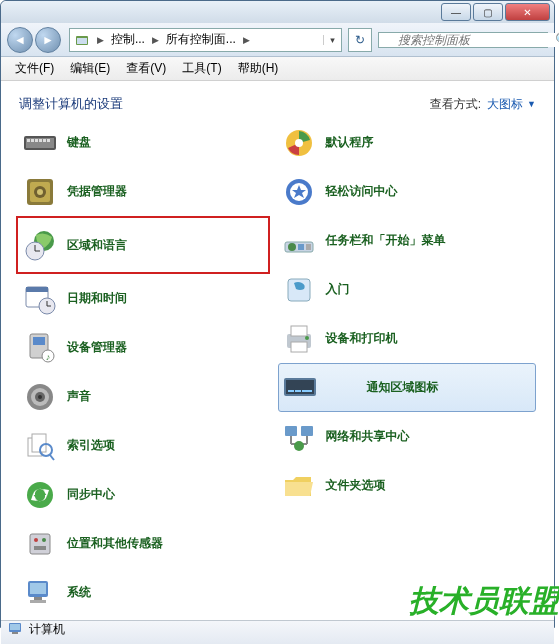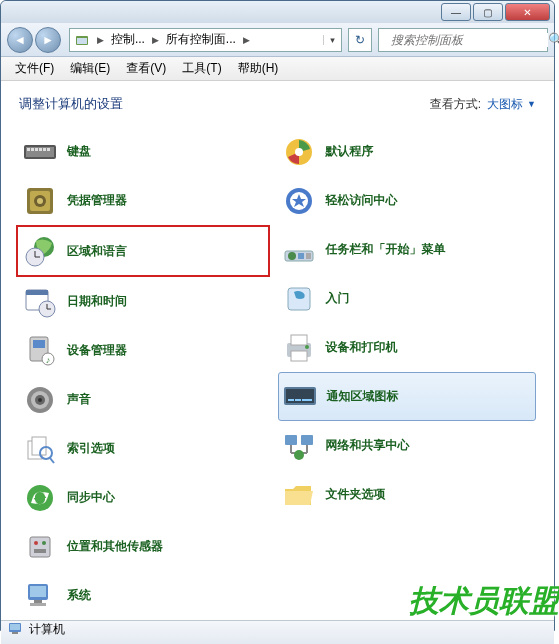--- a/index.html
+++ b/index.html
@@ -11,39 +11,39 @@
 .winbtn { width: 30px; height: 18px; margin-left: 2px; border: 1px solid #5a7a9a; border-radius: 3px; background: linear-gradient(#f0f4fa, #c8d8e8); display: flex; align-items: center; justify-content: center; font-size: 10px; color: #333; }
 .winbtn.close { background: linear-gradient(#f08080, #c04040); color: #fff; width: 45px; }
 
 .navbar { height: 34px; background: linear-gradient(#f0f4fa, #d8e4f0); display: flex; align-items: center; padding: 0 6px; border-bottom: 1px solid #b0c0d0; }
 .navarrow { width: 26px; height: 26px; border-radius: 50%; background: radial-gradient(circle at 30% 30%, #c0d8f0, #7090b0); border: 1px solid #6080a0; margin-right: 2px; display: flex; align-items: center; justify-content: center; color: #fff; font-size: 12px; }
 .addrbar { flex: 1; height: 24px; background: #fff; border: 1px solid #8aa; display: flex; align-items: center; margin: 0 6px; font-size: 12px; }
 .addr-seg { padding: 12px 4px; display: flex; align-items: center; height: 100%; }
 .addr-sep { color: #555; font-size: 9px; padding: 0 3px; }
 .addr-drop { width: 18px; border-left: 1px solid #ccc; text-align: center; font-size: 9px; color: #444; }
 .refresh { width: 24px; height: 24px; border: 1px solid #8aa; background: #fff; display: flex; align-items: center; justify-content: center; font-size: 12px; color: #2a5a8a; }
-.searchbox { width: 170px; height: 24px; background: #fff; border: 1px solid #8aa; display: flex; align-items: center; margin-left: 6px; padding: 0 12px; }
+.searchbox { width: 170px; height: 16px; background: #fff; border: 1px solid #8aa; display: flex; align-items: center; margin-left: 6px; padding: 0 19px; }
 .searchbox input { border: none; flex: 1; font-size: 12px; color: #888; outline: none; font-style: italic; }
 .searchbox .sicon { color: #4a7aaa; font-size: 13px; }
 
 .menubar { height: 24px; background: linear-gradient(#f8f8f8, #ececec); border-bottom: 1px solid #d0d0d0; display: flex; align-items: center; padding: 0 6px; font-size: 12px; }
 .menuitem { padding: 0 8px; }
 
 .content { padding: 14px 18px 10px; }
-.header-row { display: flex; justify-content: space-between; align-items: center; margin-bottom: 14px; }
+.header-row { display: flex; justify-content: space-between; align-items: center; margin-bottom: 5px; }
 .h-title { font-size: 13px; color: #1a3a7a; }
 .viewmode { font-size: 12px; color: #333; display: flex; align-items: center; }
 .viewmode .link { color: #1a5ab0; margin-left: 6px; }
 .viewmode .dd { font-size: 9px; margin-left: 4px; color: #1a5ab0; }
 
 .grid { display: flex; flex-wrap: wrap; }
 .col { width: 50%; }
 .item { display: flex; align-items: center; height: 49px; padding-left: 4px; font-size: 12px; color: #1a6a1a; }
 .item .ico { width: 34px; height: 34px; margin-right: 10px; display: flex; align-items: center; justify-content: center; flex-shrink: 0; }
-.item.sel { border: 1px solid #7da2ce; background: linear-gradient(#eaf3fb, #d8e8f8); border-radius: 3px; }
+.item.sel { border: 1px solid #7da2ce; background: linear-gradient(#eaf3fb, #d8e8f8); border-radius: 3px; gap: 40px; }
 .redbox { border: 2px solid #d02020; padding: 1px; margin-left: -3px; margin-right: 8px; }
 .item-label { color: #1a6020; font-weight: bold; }
 
 svg { display: block; }
 
 .taskbar { position: absolute; bottom: 0; left: 1px; width: 553px; height: 24px; background: linear-gradient(#f4f6fa, #e4eaf2); border-top: 1px solid #c0c8d0; display: flex; align-items: flex-start; padding: 0 6px; font-size: 12px; }
 .taskicon { width: 16px; height: 16px; margin-right: 6px; }
 
 .watermark { position: absolute; bottom: 22px; right: 0; font-size: 30px; font-weight: bold; font-style: italic; color: #28b028; text-shadow: 1px 1px 2px #fff; }
 .watermark-url { position: absolute; bottom: 2px; right: 10px; font-size: 14px; color: #28b028; font-weight: bold; }
@@ -127,21 +127,21 @@
                 <rect x="2" y="2" width="26" height="26" rx="3" fill="#8a7a3a"></rect>
                 <rect x="5" y="5" width="20" height="20" rx="2" fill="#c0aa50"></rect>
                 <circle cx="15" cy="15" r="6" fill="#706030"></circle>
                 <circle cx="15" cy="15" r="3" fill="#d0c070"></circle>
               </svg>
             </span>
           <span class="item-label">凭据管理器</span>
         </div>
 
         <div class="redbox">
-          <div class="item" style="height:46px">
+          <div class="item" style="height:52px">
             <span class="ico">
                 <svg width="32" height="32">
                   <circle cx="20" cy="12" r="10" fill="#4a9a4a"></circle>
                   <path d="M12 6 Q20 2 28 8 Q26 16 18 20 Q12 14 12 6" fill="#8aca6a"></path>
                   <circle cx="11" cy="22" r="9" fill="#e8e8f0" stroke="#7a8aaa" stroke-width="1"></circle>
                   <line x1="11" y1="22" x2="11" y2="16" stroke="#333" stroke-width="1"></line>
                   <line x1="11" y1="22" x2="16" y2="22" stroke="#333" stroke-width="1"></line>
                 </svg>
               </span>
             <span class="item-label">区域和语言</span>

